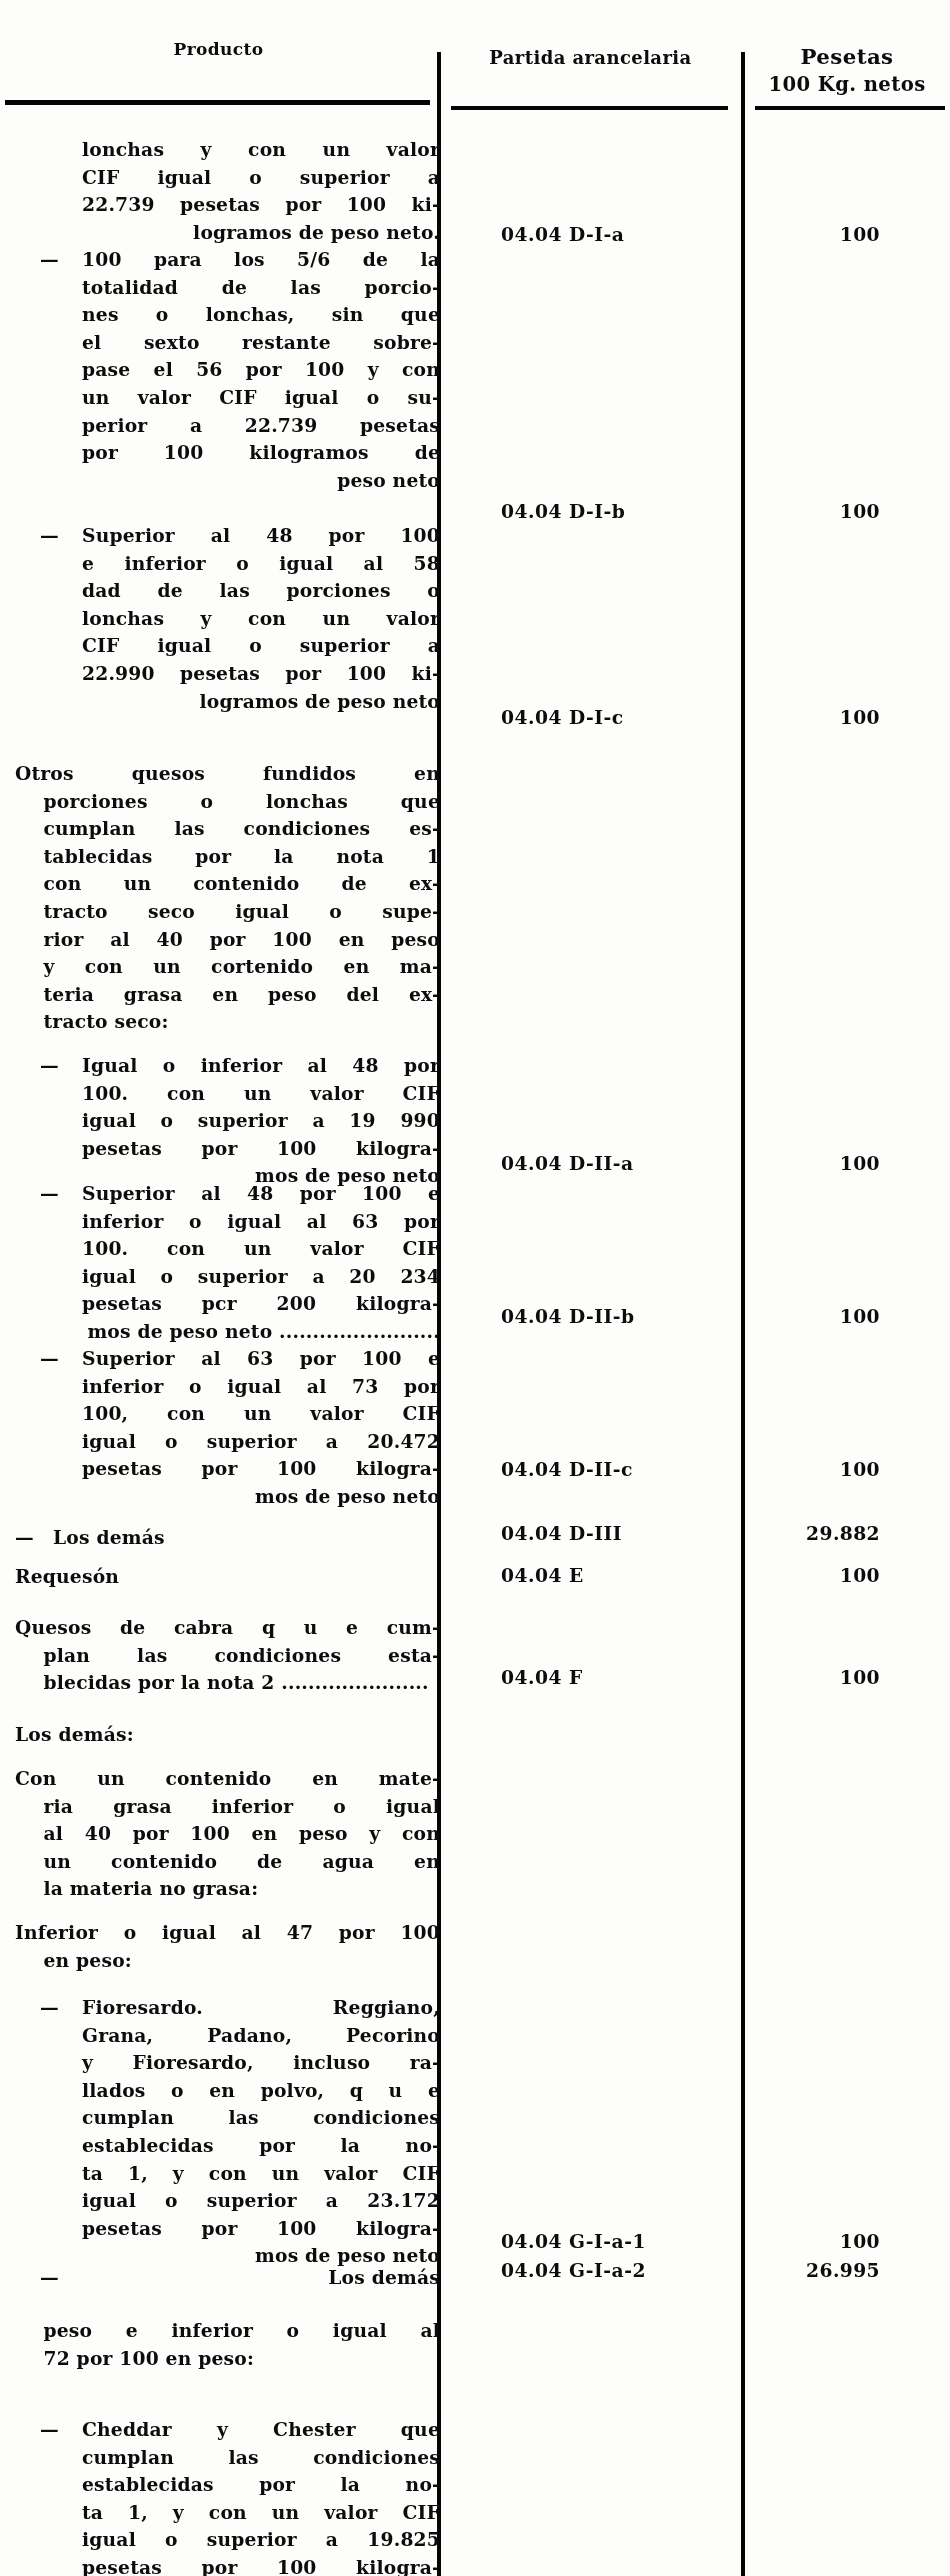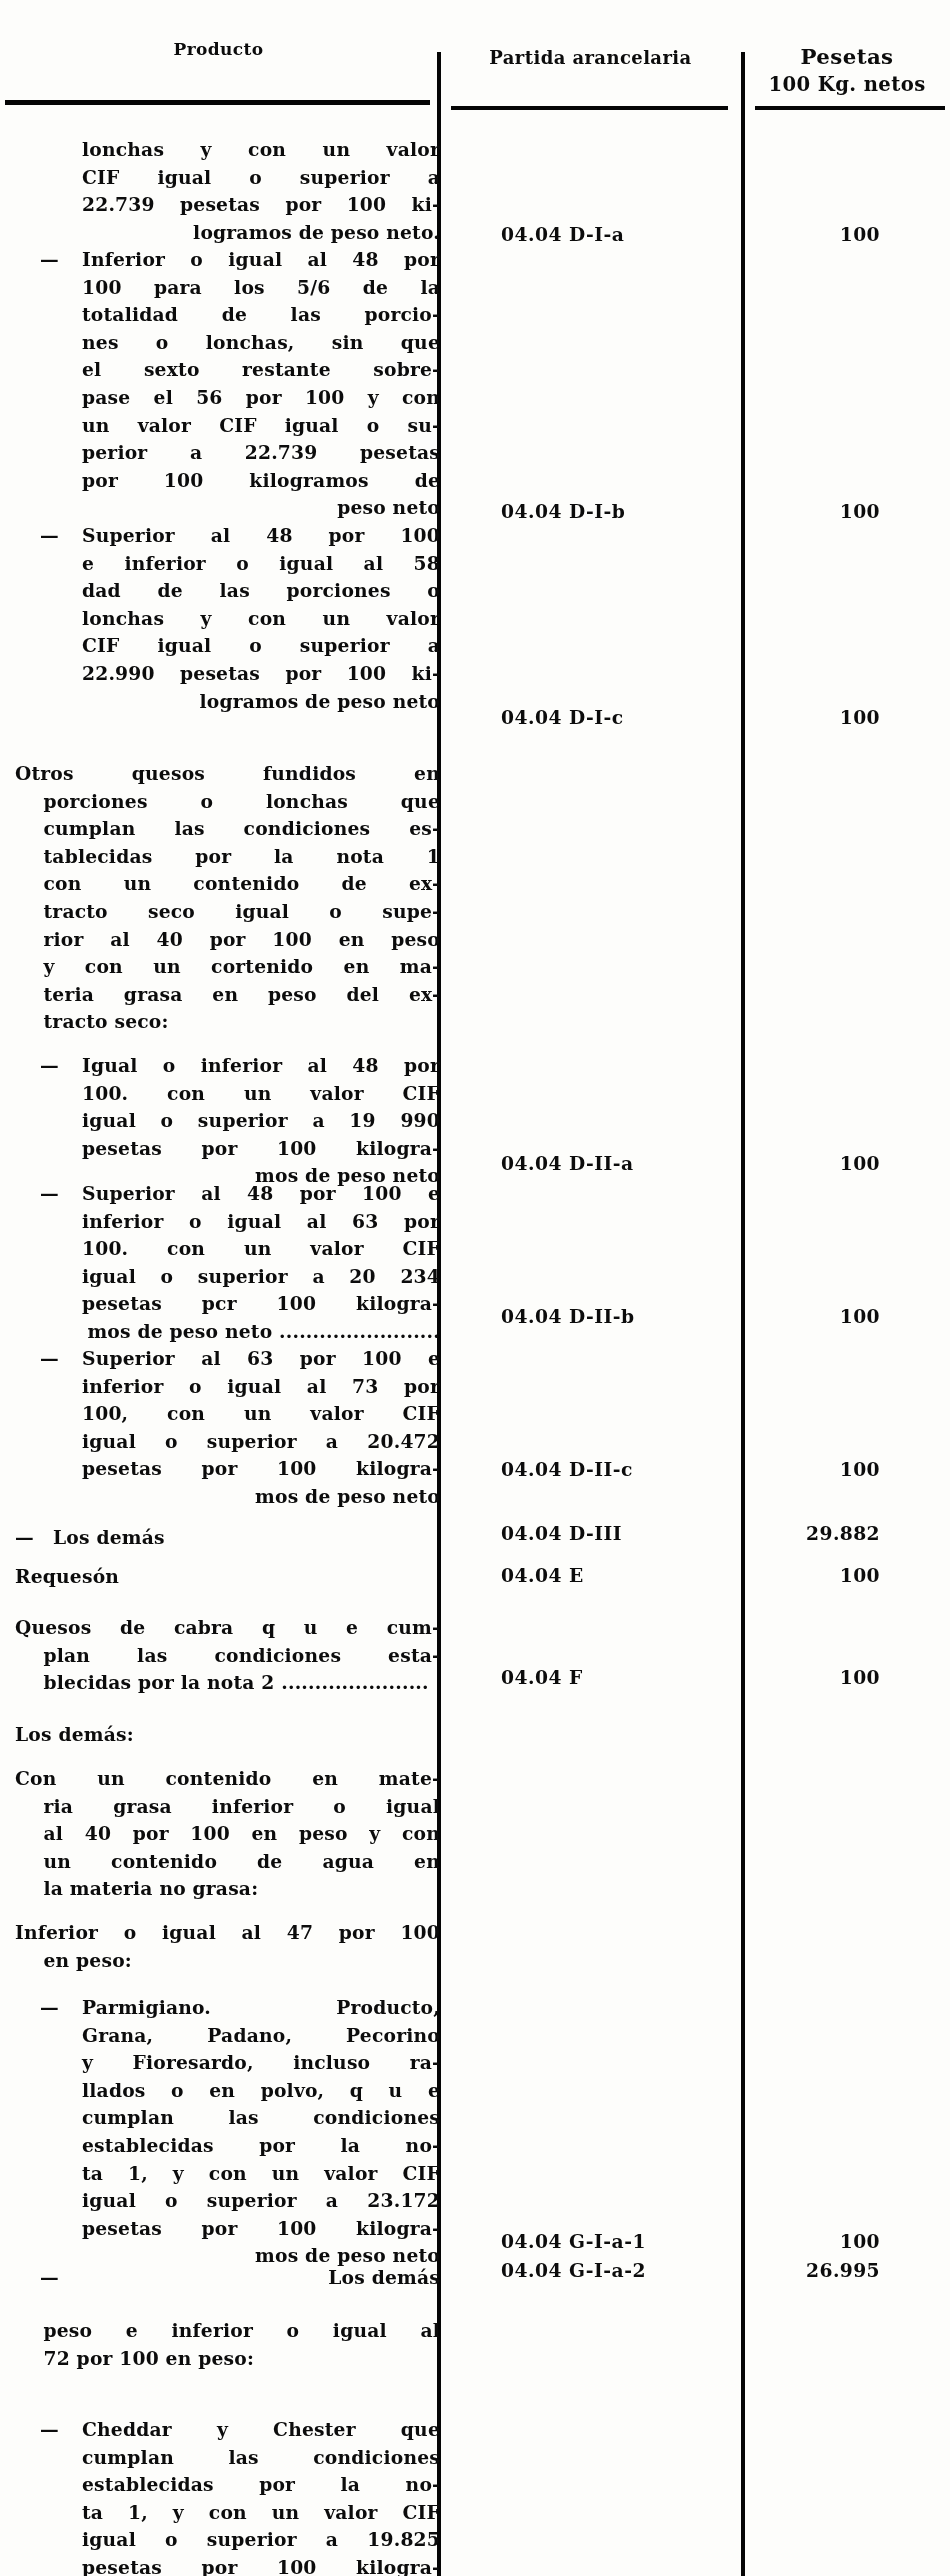--- a/index.html
+++ b/index.html
@@ -52,21 +52,20 @@
   <div class="hrule" style="left:755px;top:106px;width:190px;height:4.4px"></div>
 
   <div class="blk dashi" style="top:136px">
       <div class="ln jl">lonchas y con un valor</div>
       <div class="ln cont jl">CIF igual o superior a</div>
       <div class="ln cont jl">22.739 pesetas por 100 ki-</div>
       <div class="ln cont">logramos de peso neto.</div>
     </div>
   <div class="blk dashi" style="top:246px">
       <span class="dash">—</span>
-      <div class="ln jl">Inferior o igual al 48 por</div>
       <div class="ln cont jl">100 para los 5/6 de la</div>
       <div class="ln cont jl">totalidad de las porcio-</div>
       <div class="ln cont jl">nes o lonchas, sin que</div>
       <div class="ln cont jl">el sexto restante sobre-</div>
       <div class="ln cont jl">pase el 56 por 100 y con</div>
       <div class="ln cont jl">un valor CIF igual o su-</div>
       <div class="ln cont jl">perior a 22.739 pesetas</div>
       <div class="ln cont jl">por 100 kilogramos de</div>
       <div class="ln cont">peso neto ......................................</div>
     </div>
@@ -99,21 +98,21 @@
       <div class="ln cont jl">igual o superior a 19 990</div>
       <div class="ln cont jl">pesetas por 100 kilogra-</div>
       <div class="ln cont">mos de peso neto ...........................</div>
     </div>
   <div class="blk dashi" style="top:1180px">
       <span class="dash">—</span>
       <div class="ln jl">Superior al 48 por 100 e</div>
       <div class="ln cont jl">inferior o igual al 63 por</div>
       <div class="ln cont jl">100. con un valor CIF</div>
       <div class="ln cont jl">igual o superior a 20 234</div>
-      <div class="ln cont jl">pesetas pcr 100 kilogra-</div>
+      <div class="ln cont jl">pesetas pcr 200 kilogra-</div>
       <div class="ln cont">mos de peso neto ........................</div>
     </div>
   <div class="blk dashi" style="top:1345px">
       <span class="dash">—</span>
       <div class="ln jl">Superior al 63 por 100 e</div>
       <div class="ln cont jl">inferior o igual al 73 por</div>
       <div class="ln cont jl">100, con un valor CIF</div>
       <div class="ln cont jl">igual o superior a 20.472</div>
       <div class="ln cont jl">pesetas por 100 kilogra-</div>
       <div class="ln cont">mos de peso neto ...........................</div>
@@ -139,21 +138,21 @@
       <div class="ln cont jl">al 40 por 100 en peso y con</div>
       <div class="ln cont jl">un contenido de agua en</div>
       <div class="ln cont">la materia no grasa:</div>
     </div>
   <div class="blk para" style="top:1919px">
       <div class="ln jl">Inferior o igual al 47 por 100</div>
       <div class="ln cont">en peso:</div>
     </div>
   <div class="blk dashi" style="top:1994px">
       <span class="dash">—</span>
-      <div class="ln jl">Parmigiano. Producto,</div>
+      <div class="ln jl">Fioresardo. Reggiano,</div>
       <div class="ln cont jl">Grana, Padano, Pecorino</div>
       <div class="ln cont jl">y Fioresardo, incluso ra-</div>
       <div class="ln cont jl">llados o en polvo, q u e</div>
       <div class="ln cont jl">cumplan las condiciones</div>
       <div class="ln cont jl">establecidas por la no-</div>
       <div class="ln cont jl">ta 1, y con un valor CIF</div>
       <div class="ln cont jl">igual o superior a 23.172</div>
       <div class="ln cont jl">pesetas por 100 kilogra-</div>
       <div class="ln cont">mos de peso neto ...........................</div>
     </div>

